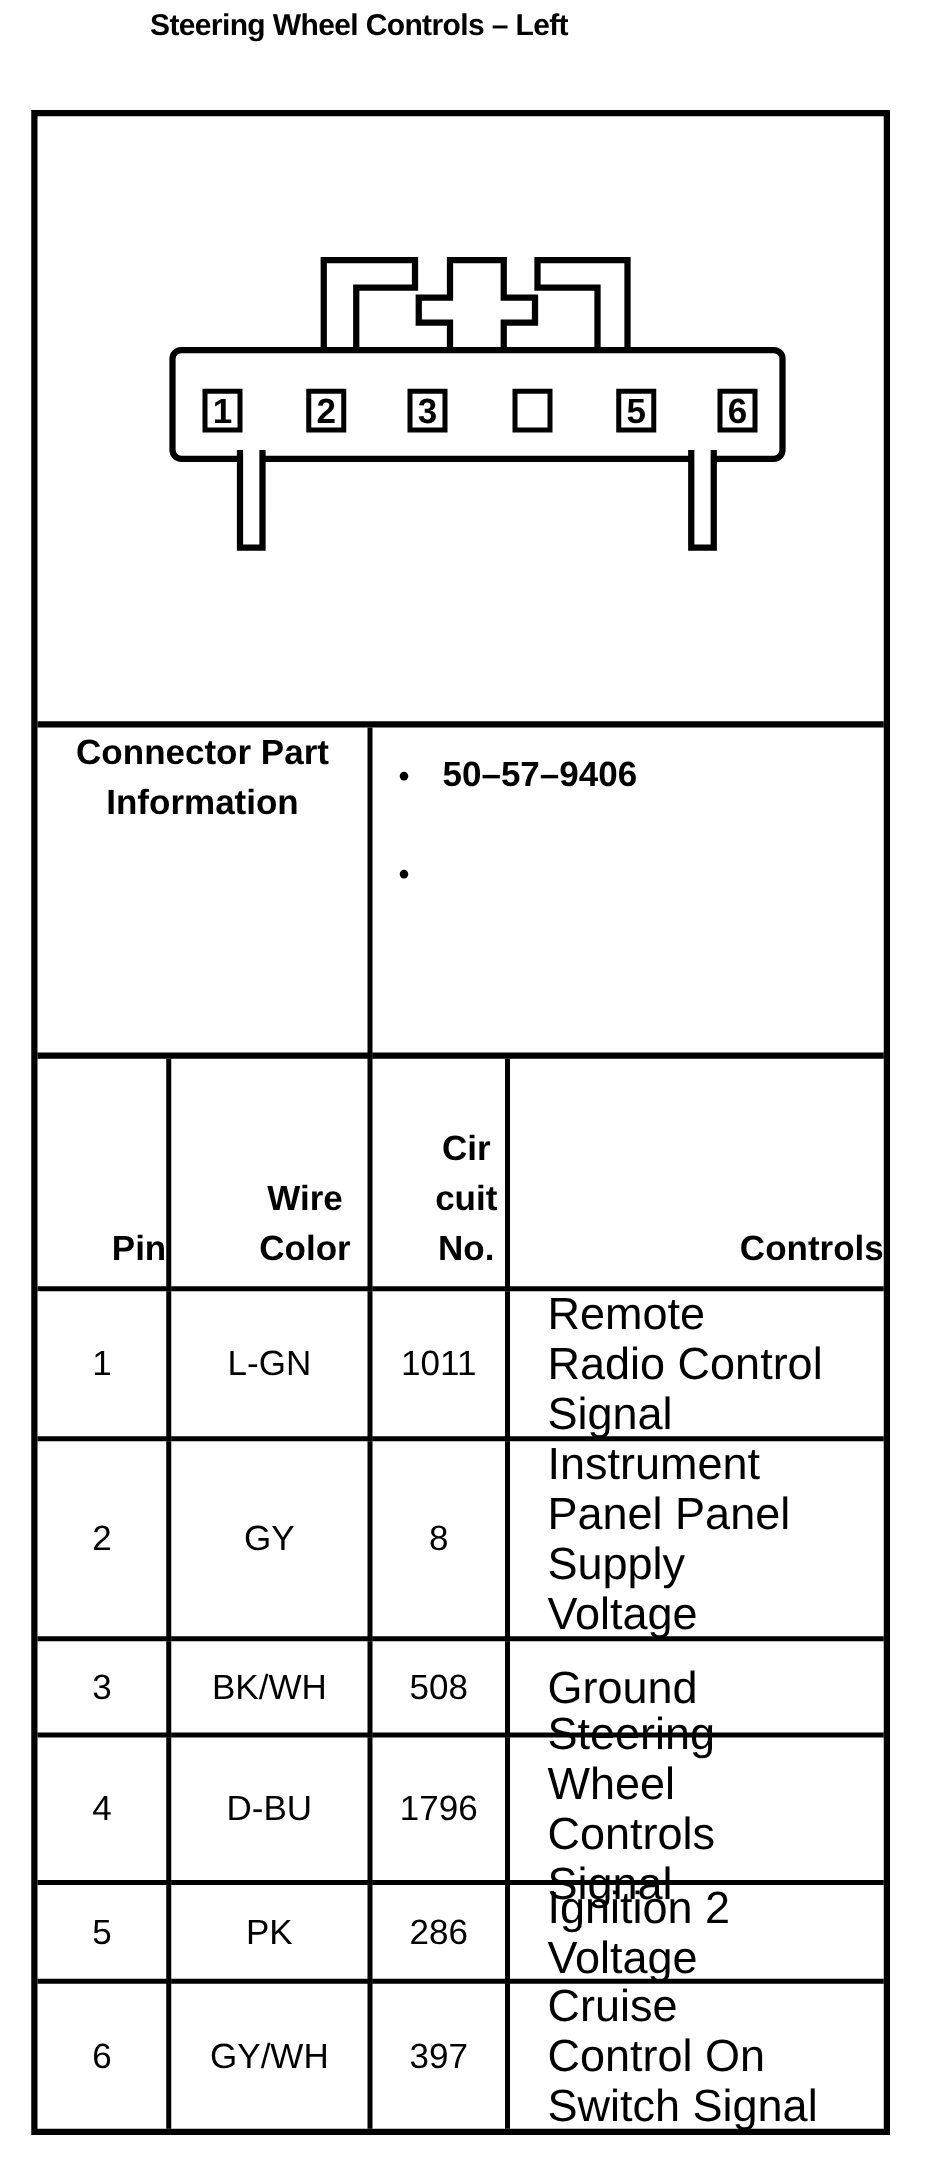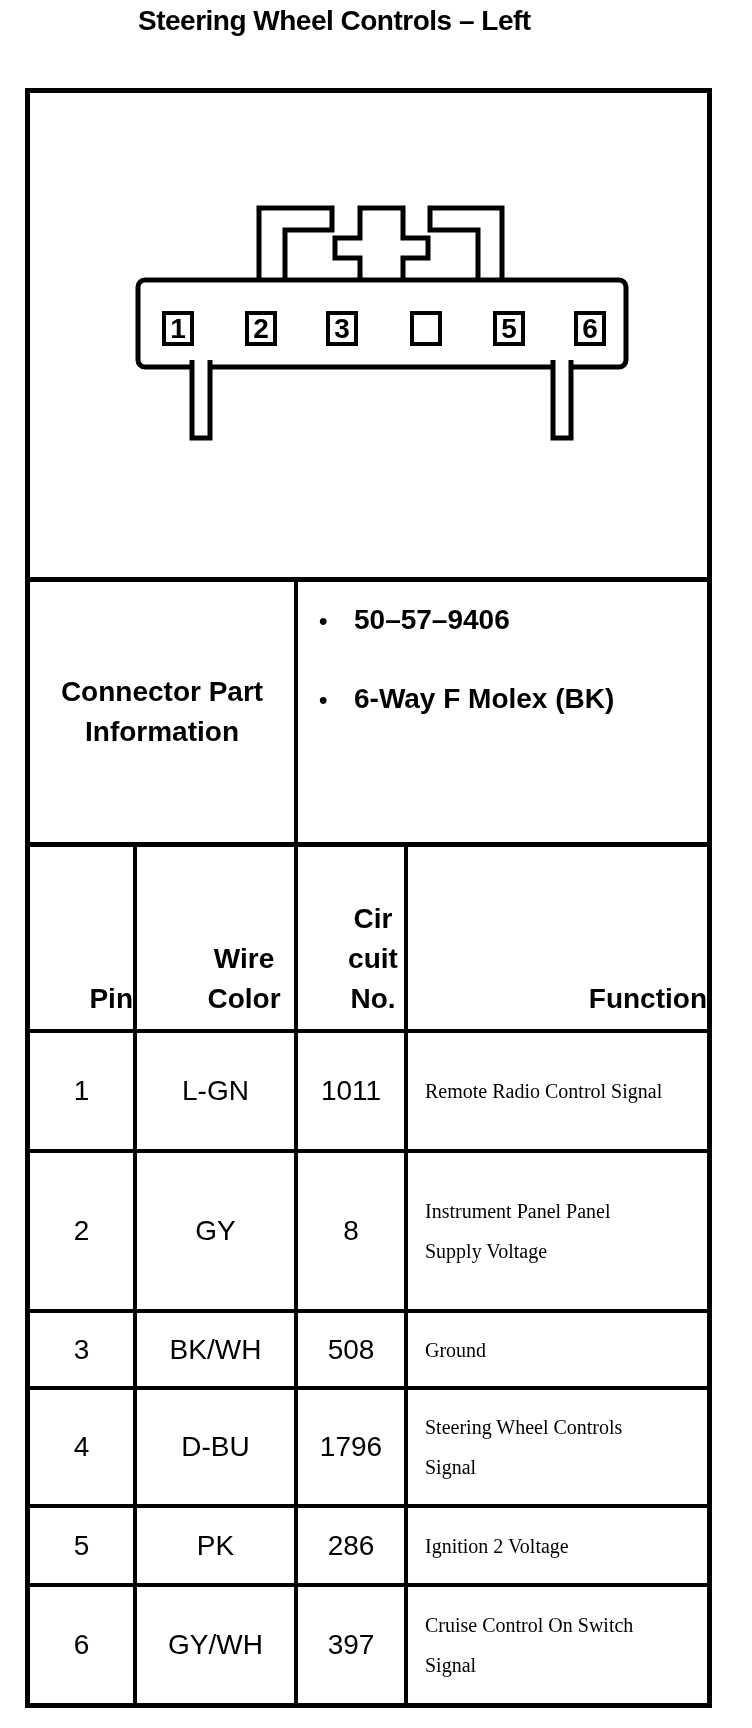--- a/index.html
+++ b/index.html
@@ -1,44 +1,44 @@
 <!DOCTYPE html>
 <html><head>
 <meta charset="utf-8">
 <style>
   html,body{margin:0;padding:0;background:#ffffff;}
   body{width:752px;height:1728px;position:relative;font-family:"Liberation Sans",sans-serif;color:#000;overflow:hidden;}
 
-  .title{position:absolute;left:138px;top:4px;margin:0;font-size:28px;line-height:34px;font-weight:700;letter-spacing:-0.5px;white-space:nowrap;}
+  .title{position:absolute;left:120px;top:4px;margin:0;font-size:24px;line-height:34px;font-weight:700;letter-spacing:-0.5px;white-space:nowrap;}
 
   .doc-table{
     position:absolute;left:25px;top:88px;width:687px;height:1620px;
     box-sizing:border-box;border:5px solid #000;background:#fff;
     display:grid;
     grid-template-columns:107px 161px 110px 299px;
     grid-template-rows:489px 265px 186px 120px 160px 77px 118px 79px 116px;
   }
   .cell{box-sizing:border-box;border-right:4px solid #000;border-bottom:4px solid #000;}
   .no-r{border-right:none;}
   .no-b{border-bottom:none;}
   .b5{border-bottom-width:5px;}
 
   .fig-cell{grid-column:1/5;}
 
-  .info-label{grid-column:1/3;display:flex;flex-direction:column;justify-content:center;align-items:center;text-align:center;font-size:28px;font-weight:700;line-height:40px;}
+  .info-label{grid-column:1/3;display:flex;flex-direction:column;justify-content:flex-start;align-items:center;text-align:center;font-size:28px;font-weight:700;line-height:40px;}
   .info-bullets{grid-column:3/5;padding-top:18px;}
   .bullet-item{display:flex;align-items:baseline;font-size:28px;font-weight:700;line-height:40px;margin-bottom:38px;}
   .bullet-dot{width:35px;padding-left:21px;flex:none;font-size:24px;}
 
   .hdr{display:flex;flex-direction:column;justify-content:flex-end;align-items:flex-end;text-align:center;font-size:28px;font-weight:700;line-height:40px;padding-bottom:10px;}
   .w-wire{max-width:100px;}
   .w-circ{max-width:62px;}
 
   .c-pin,.c-wire,.c-circ{display:flex;align-items:center;justify-content:center;font-size:28px;}
-  .c-func{display:flex;align-items:center;font-size:20px;line-height:40px;padding-left:17px;padding-right:44px;font-family:Liberation Serif, serif;}
+  .c-func{display:flex;align-items:center;font-size:36px;line-height:40px;padding-left:30px;padding-right:44px;}
 
   svg{display:block;}
   .line{fill:none;stroke:#000;stroke-width:5;stroke-linejoin:miter;}
   .leg{fill:#fff;stroke:#000;stroke-width:5;stroke-linejoin:miter;}
   .pinbox{fill:#fff;stroke:#000;stroke-width:4;}
   .pintxt{font-family:"Liberation Sans",sans-serif;font-size:28px;font-weight:700;text-anchor:middle;fill:#000;}
 </style>
 </head>
 <body>
 
@@ -79,35 +79,34 @@
       <div>Connector Part</div>
       <div>Information</div>
     </div>
     <div class="cell info-bullets no-r b5">
       <div class="bullet-item">
         <span class="bullet-dot">•</span>
         <span>50–57–9406</span>
       </div>
       <div class="bullet-item">
         <span class="bullet-dot">•</span>
-        <span>6-Way F Molex (BK)</span>
       </div>
     </div>
 
     <div class="cell hdr">
       <div>Pin</div>
     </div>
     <div class="cell hdr">
       <div class="w-wire">Wire Color</div>
     </div>
     <div class="cell hdr">
       <div class="w-circ">Cir cuit No.</div>
     </div>
     <div class="cell hdr no-r">
-      <div>Function</div>
+      <div>Controls</div>
     </div>
 
     <div class="cell c-pin">1</div>
     <div class="cell c-wire">L-GN</div>
     <div class="cell c-circ">1011</div>
     <div class="cell c-func no-r">Remote Radio Control Signal</div>
 
     <div class="cell c-pin">2</div>
     <div class="cell c-wire">GY</div>
     <div class="cell c-circ">8</div>

